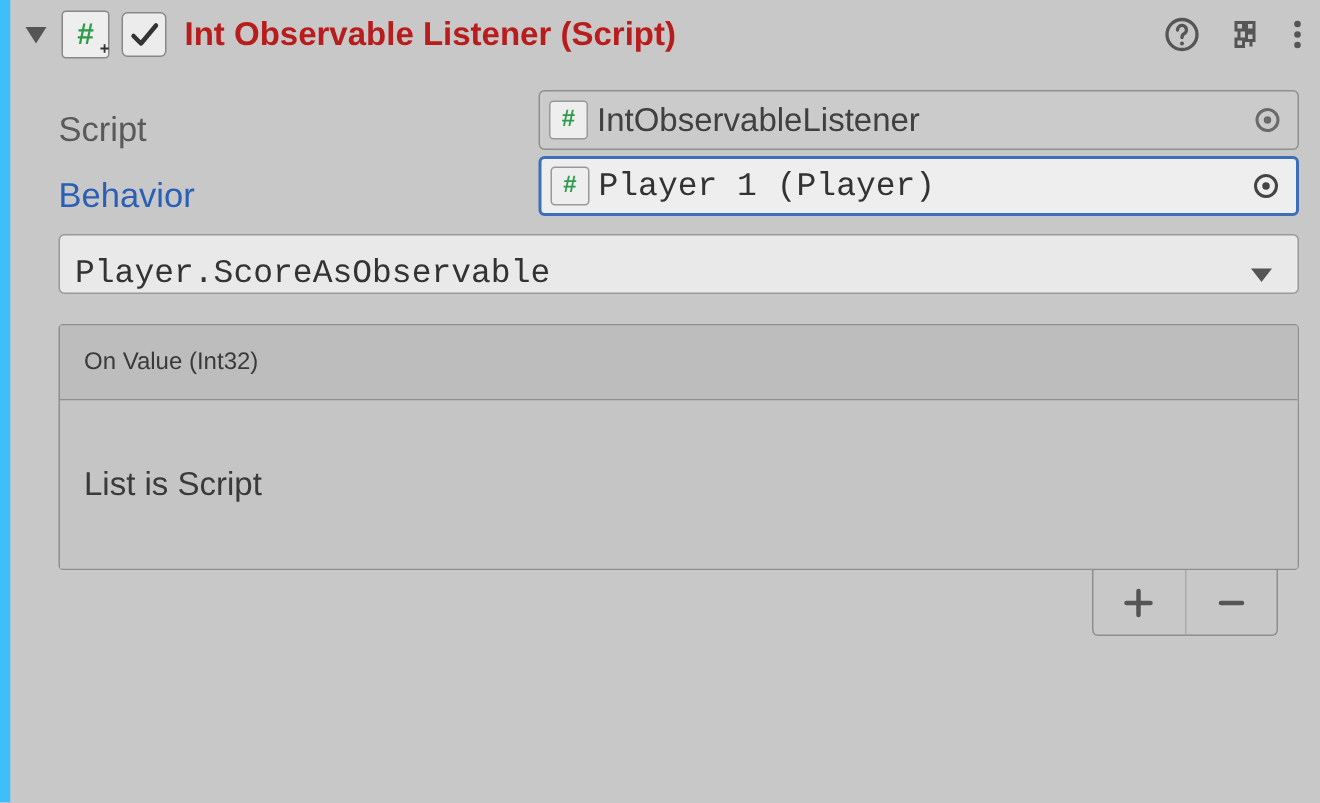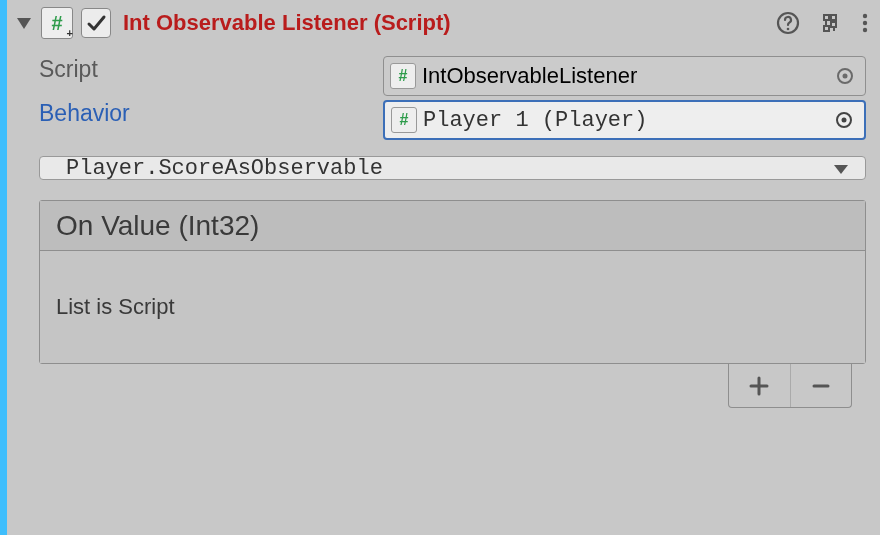--- a/index.html
+++ b/index.html
@@ -90,23 +90,22 @@
     color: #555;
   }
   .header-icons svg { display:block; }
   .body {
     padding: 10px 14px 0 32px;
     display: flex;
     flex-direction: column;
   }
   .row {
     display: flex;
-    align-items: flex-start;
+    align-items: flex-end;
     min-height: 44px;
-    gap: 24px;
   }
   .label-col {
     width: 320px;
     color: #5a5a5a;
     font-size: 23px;
   }
   .label-bold {
     color: #383838;
   }
   .label-link {
@@ -137,44 +136,44 @@
     width: 26px;
     height: 26px;
     background: #eeeeee;
     border: 1px solid #999;
     border-radius: 3px;
     display: inline-flex;
     align-items: center;
     justify-content: center;
   }
   .field-text {
-    color: #000000;
+    color: #404040;
     font-size: 22px;
   }
   .field-text-dark {
     color: #333;
     font-size: 22px;
     font-family: Liberation Mono, monospace;
   }
   .target-icon {
     margin-left: auto;
     display: flex;
     align-items: center;
   }
   .dropdown-row {
     margin-top: 12px;
   }
   .dropdown-box {
-    height: 24px;
+    height: 40px;
     background: #e9e9e9;
     border: 1px solid #999;
     border-radius: 4px;
     display: flex;
-    align-items: center;
-    padding: 0 16px 0 26px;
+    align-items: flex-end;
+    padding: 0 16px 0 10px;
     position: relative;
   }
   .dropdown-caret {
     margin-left: auto;
     color: #555;
   }
   .event-block {
     margin-top: 20px;
     border: 1px solid #8e8e8e;
     border-radius: 3px;
@@ -182,21 +181,21 @@
     flex-direction: column;
   }
   .event-header {
     background: #bdbdbd;
     border-bottom: 1px solid #8e8e8e;
     height: 50px;
     display: flex;
     align-items: center;
     padding: 0 16px;
     color: #3a3a3a;
-    font-size: 28px;
+    font-size: 16px;
   }
   .event-body {
     background: #c5c5c5;
     height: 112px;
     display: flex;
     align-items: center;
     padding: 0 16px;
     color: #3a3a3a;
     font-size: 22px;
   }

